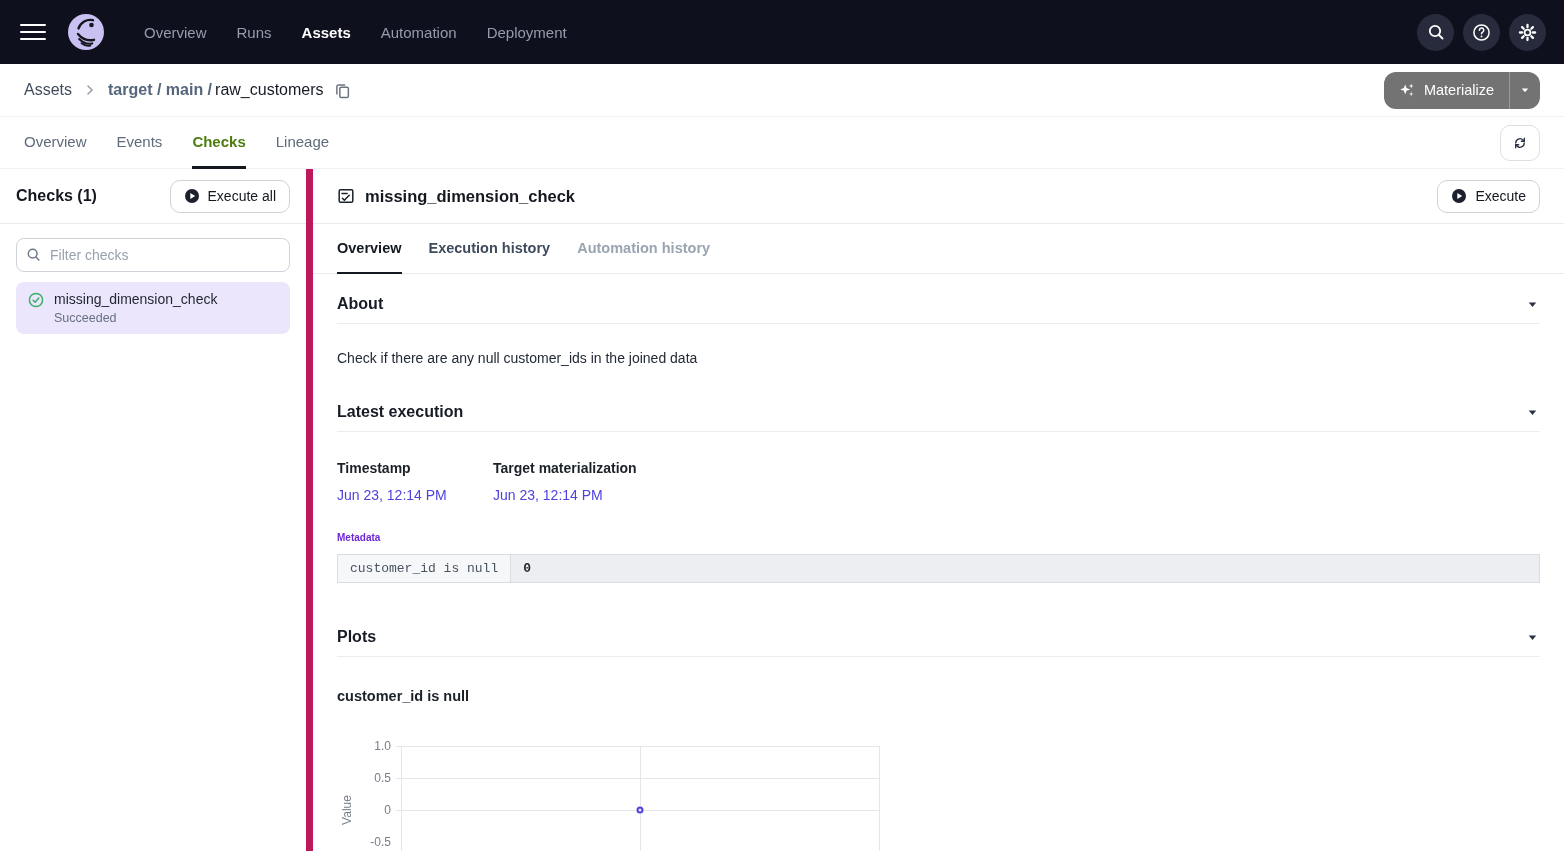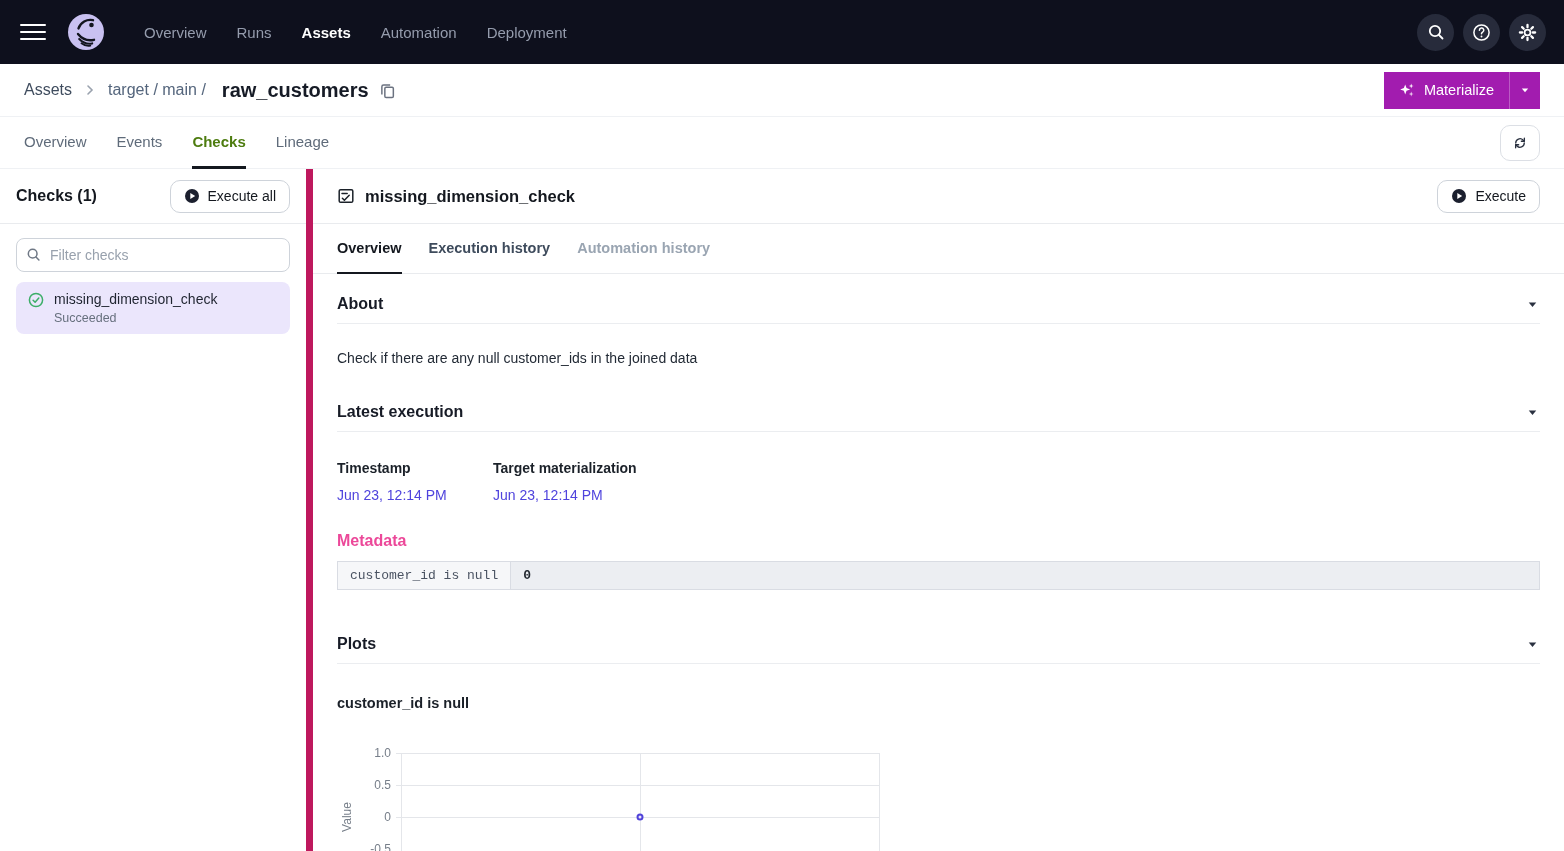--- a/index.html
+++ b/index.html
@@ -16,24 +16,24 @@
   .topnav nav{display:flex;gap:30px;flex:1;align-items:center}
   .nav-item{font-size:15px;font-weight:500;color:#959CAD}
   .nav-item.active{color:#fff;font-weight:700}
   .nav-right{display:flex;gap:9px}
   .nav-circle{width:37px;height:37px;border-radius:50%;background:#272B3B;display:flex;align-items:center;justify-content:center}
 
   
   .breadcrumb-row{height:53px;display:flex;align-items:center;padding:0 24px;border-bottom:1px solid #EFF1F4}
   .crumb-root{font-size:16px;color:#3F4C5E}
   .crumb-sep{margin:0 11px;display:flex;align-items:center}
-  .crumb-path{font-size:16px;font-weight:400;color:#54657C}
-  .crumb-asset{font-size:20px;font-weight:700;color:#161B26;margin-left:16px}
+  .crumb-path{font-size:16px;font-weight:700;color:#54657C}
+  .crumb-asset{font-size:16px;font-weight:400;color:#161B26;margin-left:3px}
   .copy-btn{margin-left:10px;display:flex;align-items:center}
-  .materialize{margin-left:auto;display:flex;align-items:stretch;background:#a21caf;border-radius:0;color:#fff;height:37px;overflow:hidden}
+  .materialize{margin-left:auto;display:flex;align-items:stretch;background:#737373;border-radius:12px;color:#fff;height:37px;overflow:hidden}
   .materialize-main{display:flex;align-items:center;gap:9px;padding:0 15px;font-size:14.5px;font-weight:500}
   .materialize-caret{width:31px;display:flex;align-items:center;justify-content:center;border-left:1px solid rgba(255,255,255,.28)}
 
   
   .asset-tabs{display:flex;gap:30px;padding:0 24px;border-bottom:1px solid #EFF1F4;height:52px;position:relative}
   .asset-tab{display:flex;align-items:center;font-size:15px;font-weight:500;color:#5F6B7A;border-bottom:3px solid transparent;margin-bottom:-1px}
   .asset-tab.active{color:#4d7c0f;font-weight:700;border-bottom-color:#14181F}
   .refresh-btn{position:absolute;right:24px;top:8px;width:40px;height:36px;border:1px solid #DCDFE5;border-radius:10px;display:flex;align-items:center;justify-content:center;background:#fff}
 
   
@@ -65,21 +65,21 @@
   .caret-btn{display:flex;align-items:center;color:#2A3140;padding:2px}
   .divider{height:1px;background:#EBEDF0;margin-top:10px}
   .about-desc{margin-top:26px;font-size:14px;color:#222A35}
   .sec-latest{margin-top:37px}
   .exec-cols{display:flex;margin-top:28px}
   .exec-col h4{font-size:14px;font-weight:700;color:#1B2129}
   .exec-col .val{margin-top:11px;font-size:14px}
   .col-1{width:163px}.col-2{width:156px}
   .link{color:#4F43DD}
   .badge-passed{display:inline-flex;align-items:center;gap:6px;background:#E3F6E9;color:#1E7C4D;font-size:13px;padding:4px 10px 4px 7px;border-radius:8px}
-  .meta-head{margin-top:29px;font-size:16px;font-weight:700;color:#ec4899}
+  .meta-head{margin-top:29px;font-size:10px;font-weight:700;color:#6d28d9}
   .meta-table{margin-top:11px;width:100%;border-collapse:collapse;font-family:"Liberation Mono","DejaVu Sans Mono",monospace;font-size:13px}
   .meta-table td{border:1px solid #D9DCE3;padding:6px 12px}
   .meta-key{width:156px;color:#4A5362;background:#F6F7F9;white-space:nowrap}
   .meta-val{background:#ECEEF2;color:#21272F;font-weight:700}
   .sec-plots{margin-top:45px}
   .plot-title{margin-top:31px;font-size:14.5px;font-weight:700;color:#1B2129}
 
   
   .chart{margin-top:42px;display:flex;align-items:flex-start;margin-left:2px}
   .ylabel-box{width:16px;height:128px;position:relative;flex:none}

